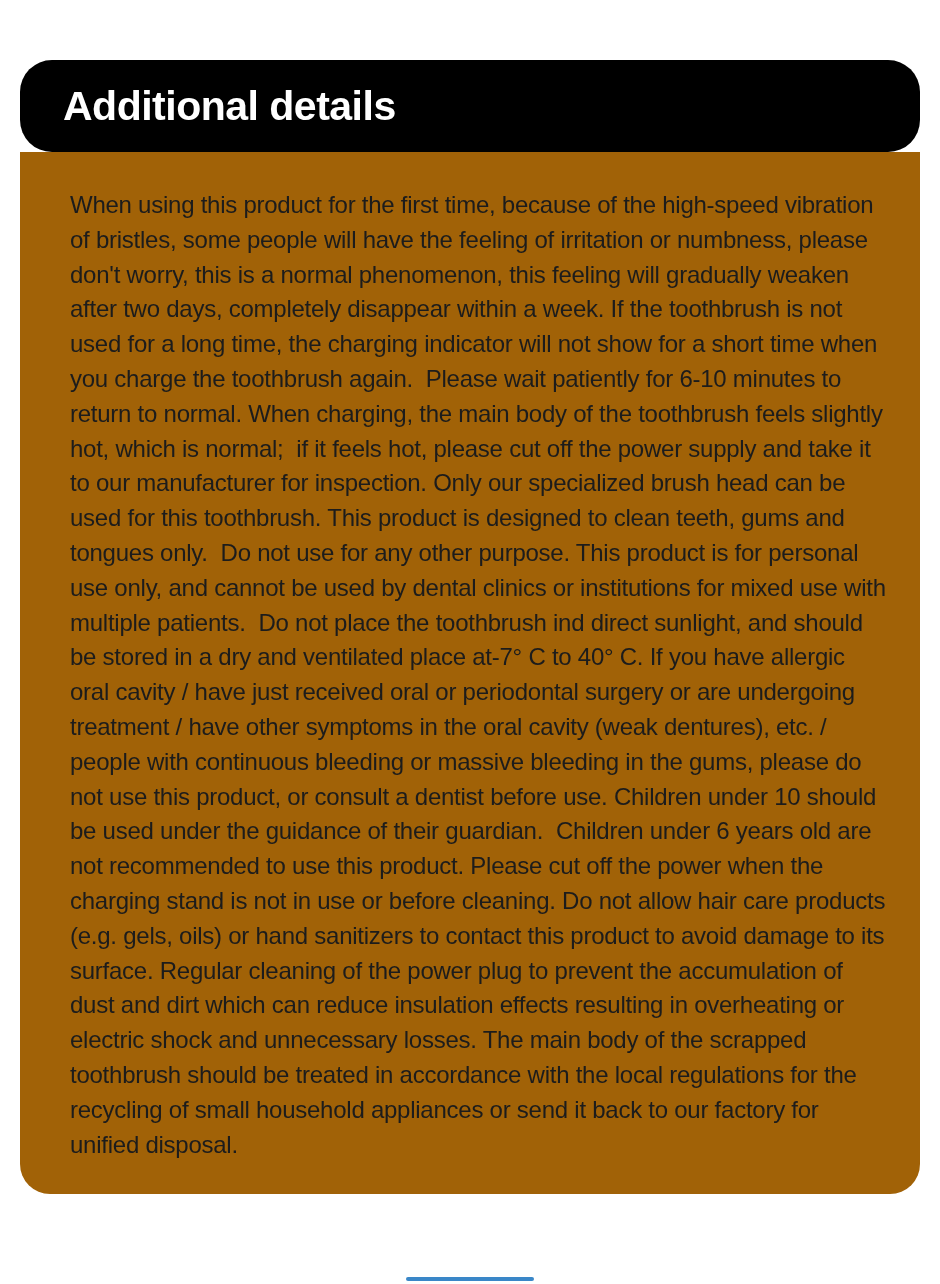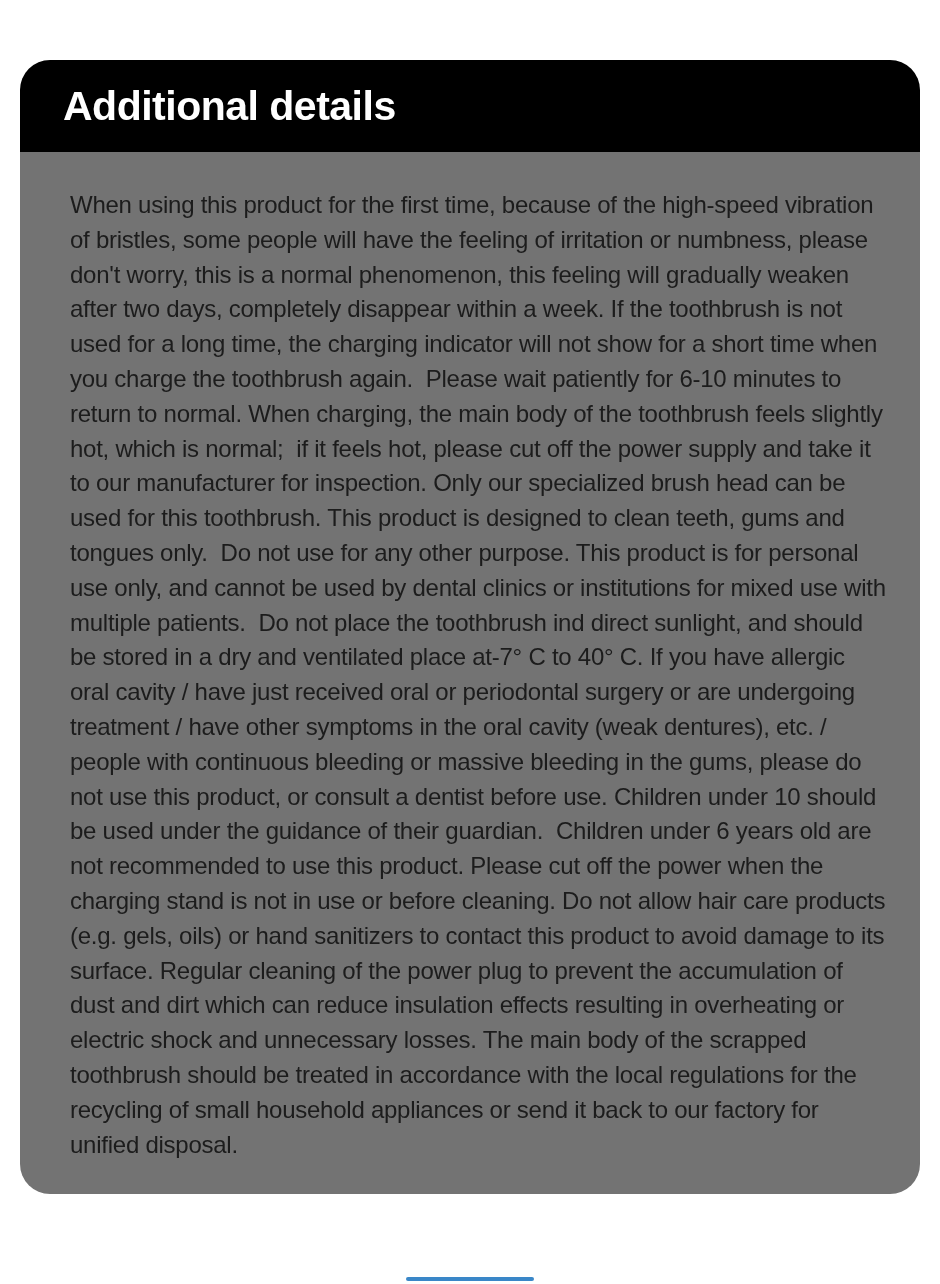--- a/index.html
+++ b/index.html
@@ -56,21 +56,21 @@
     width: 128px;
     height: 4px;
     border-radius: 2px;
     background: #3a87c8;
   }
 </style>
 </head>
 <body style="background: rgb(255, 255, 255);">
 
 <div class="panel">
-  <div class="section-header" style="background: rgb(0, 0, 0);">
+  <div class="section-header" style="background: rgb(0, 0, 0); border-radius: 32px;">
     <span class="section-title" style="color: rgb(255, 255, 255);">Additional details</span>
   </div>
-  <div class="details-card" style="background: #737373;">
+  <div class="details-card" style="background: #a16207;">
     <p class="details-text" style="color: rgb(28, 28, 28);">When using this product for the first time, because of the high-speed vibration of bristles, some people will have the feeling of irritation or numbness, please don't worry, this is a normal phenomenon, this feeling will gradually weaken after two days, completely disappear within a week. If the toothbrush is not used for a long time, the charging indicator will not show for a short time when you charge the toothbrush again.  Please wait patiently for 6-10 minutes to return to normal. When charging, the main body of the toothbrush feels slightly hot, which is normal;  if it feels hot, please cut off the power supply and take it to our manufacturer for inspection. Only our specialized brush head can be used for this toothbrush. This product is designed to clean teeth, gums and tongues only.  Do not use for any other purpose. This product is for personal use only, and cannot be used by dental clinics or institutions for mixed use with multiple patients.  Do not place the toothbrush ind direct sunlight, and should be stored in a dry and ventilated place at-7° C to 40° C. If you have allergic oral cavity / have just received oral or periodontal surgery or are undergoing treatment / have other symptoms in the oral cavity (weak dentures), etc. / people with continuous bleeding or massive bleeding in the gums, please do not use this product, or consult a dentist before use. Children under 10 should be used under the guidance of their guardian.  Children under 6 years old are not recommended to use this product. Please cut off the power when the charging stand is not in use or before cleaning. Do not allow hair care products (e.g. gels, oils) or hand sanitizers to contact this product to avoid damage to its surface. Regular cleaning of the power plug to prevent the accumulation of dust and dirt which can reduce insulation effects resulting in overheating or electric shock and unnecessary losses. The main body of the scrapped toothbrush should be treated in accordance with the local regulations for the recycling of small household appliances or send it back to our factory for unified disposal.</p>
   </div>
 </div>
 
 <div class="bottom-indicator" style="background: rgb(58, 135, 200);"></div>
 
 </body></html>

